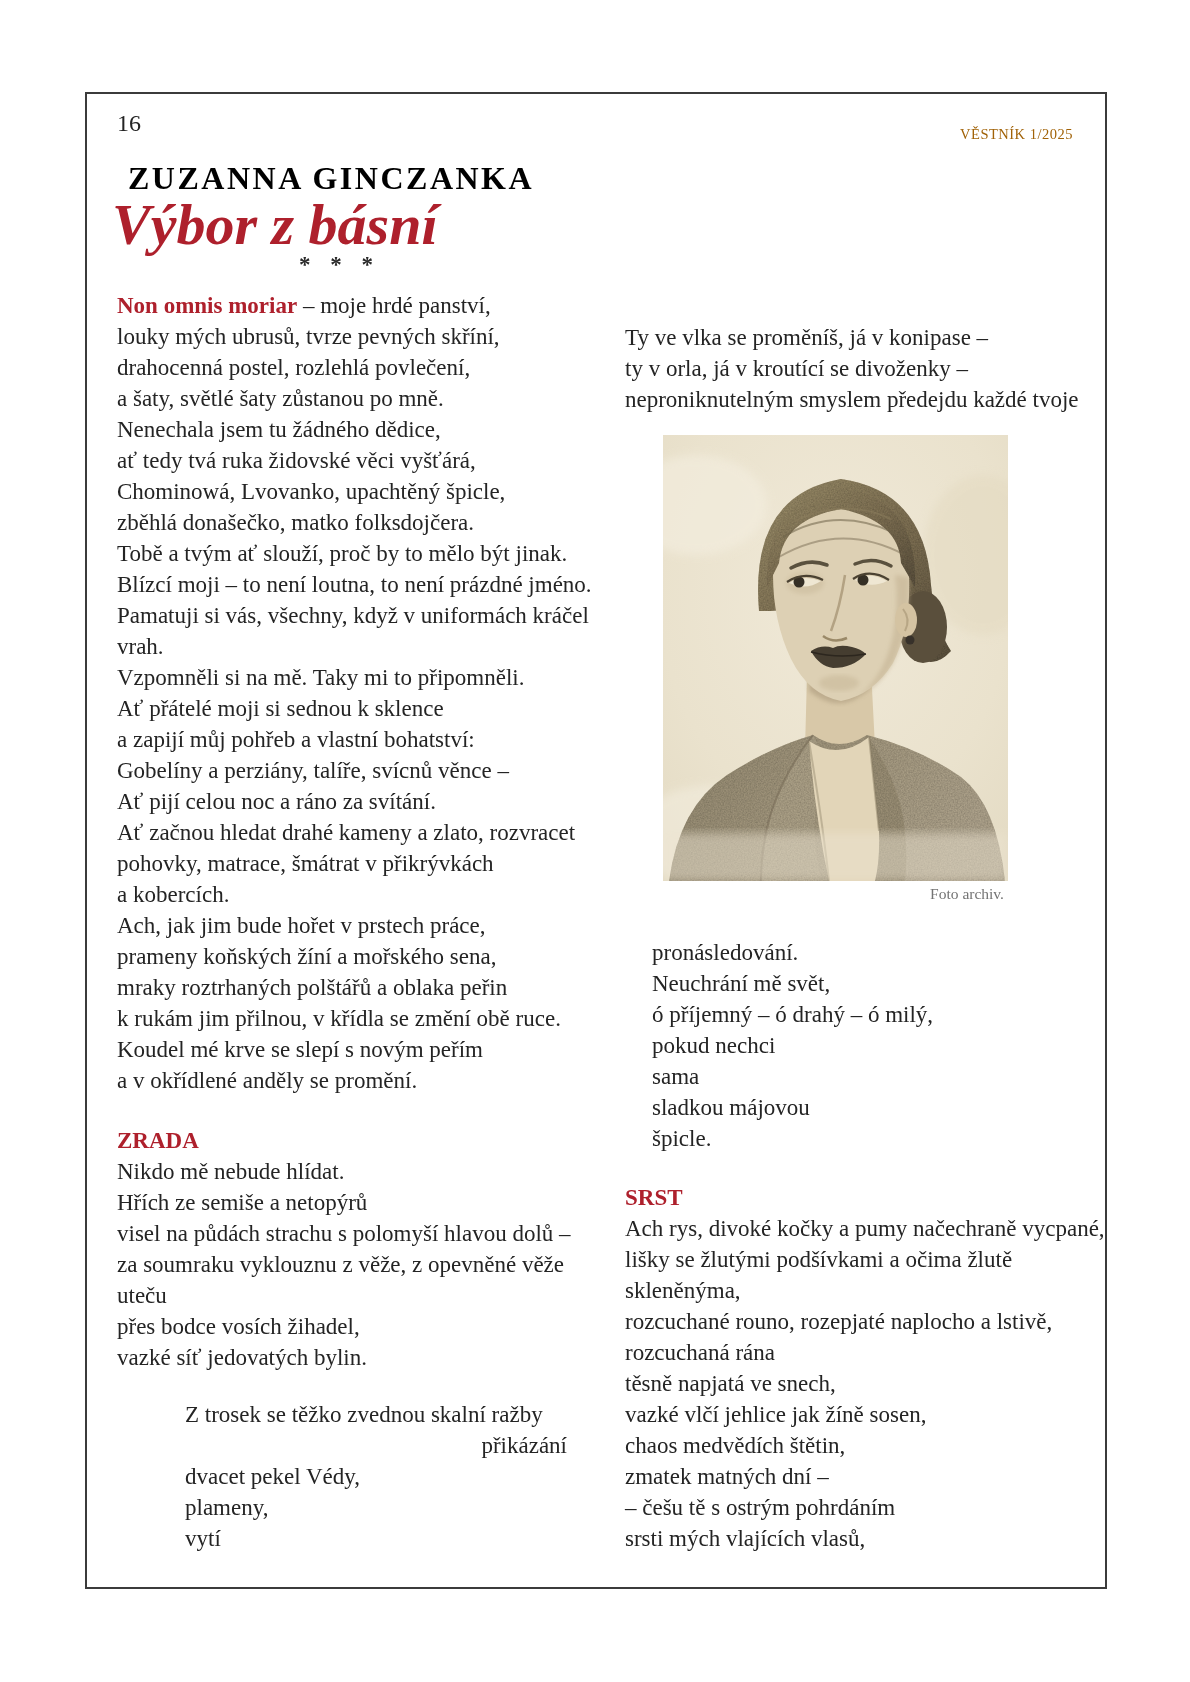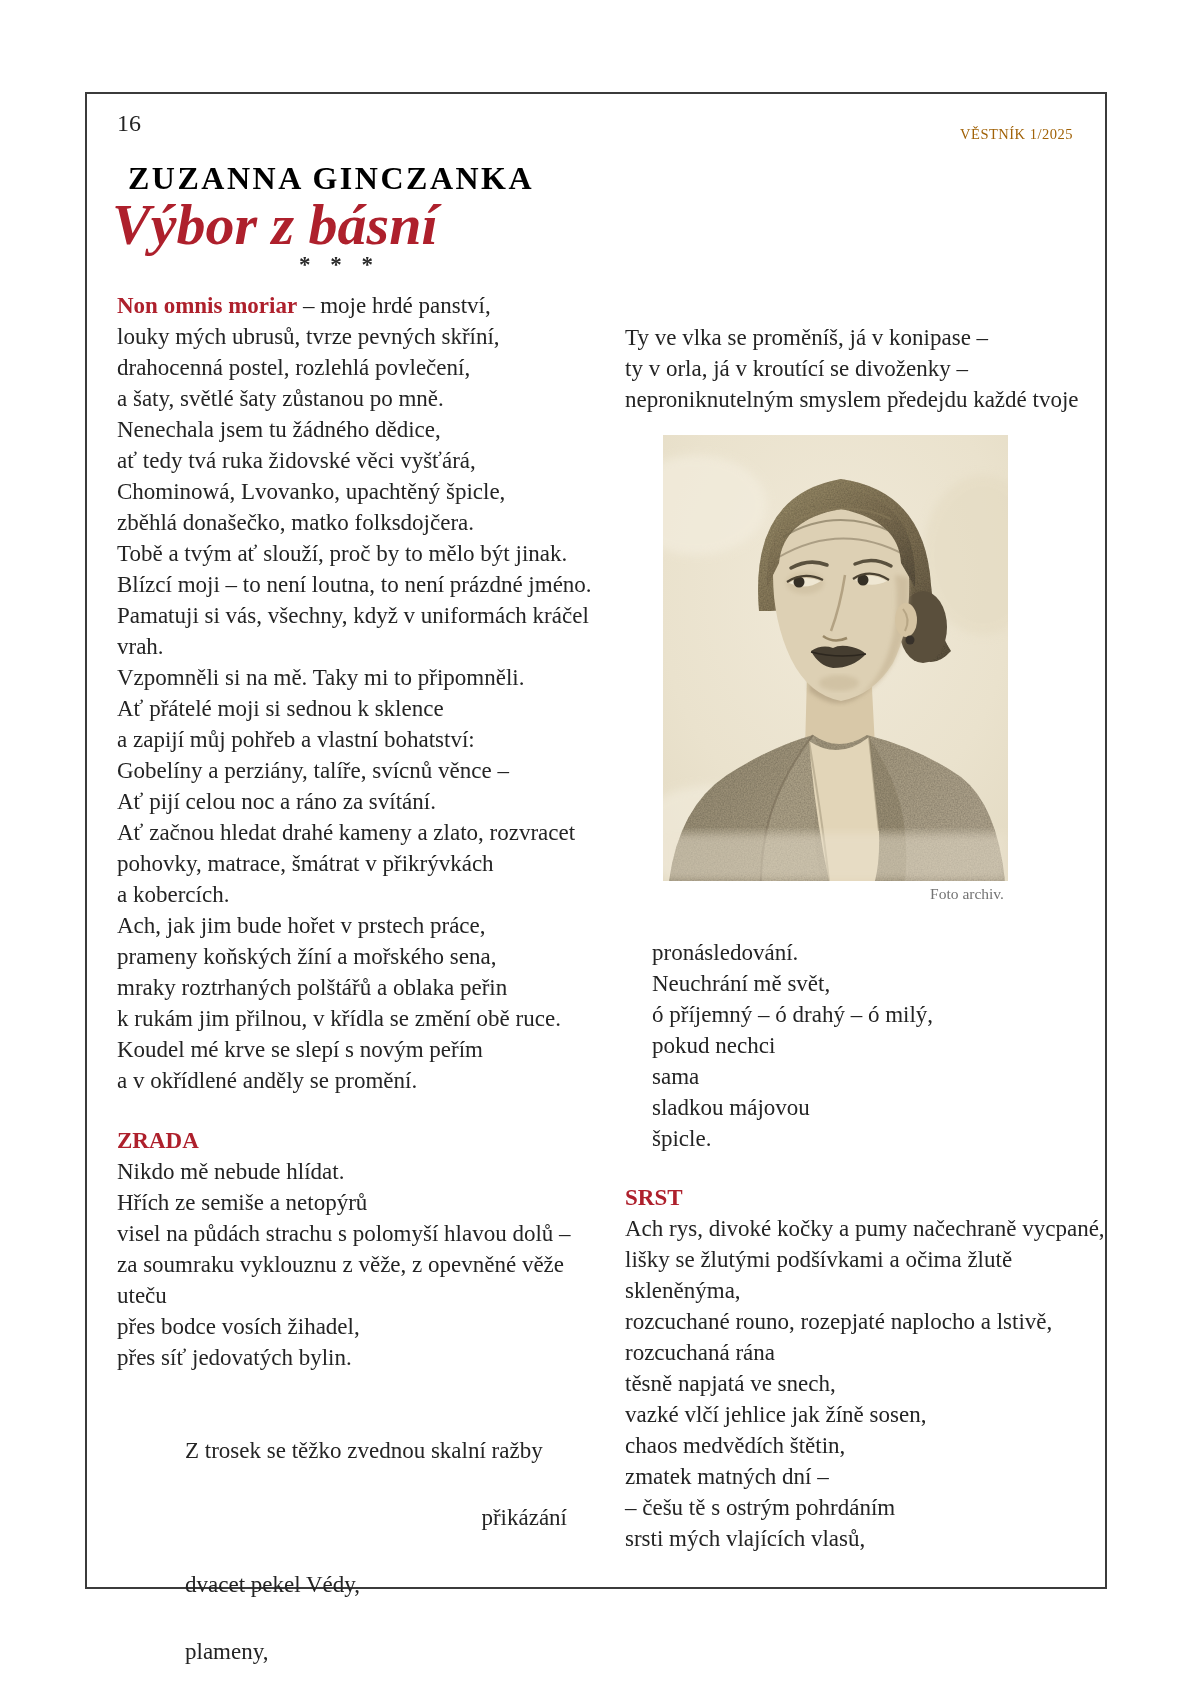--- a/index.html
+++ b/index.html
@@ -23,21 +23,21 @@
   .red{color:#ae202c;}
   .bold{font-weight:bold;}
   #page-number{left:117px;top:110px;font-size:24px;}
   #masthead{right:117px;top:126px;font-size:14.5px;letter-spacing:0.5px;color:#a16207;}
   #author-name{left:128px;top:160px;font-size:32px;font-weight:bold;letter-spacing:2.5px;color:#000000;white-space:nowrap;}
   #poem-title{left:112px;top:191px;font-size:58px;font-weight:bold;font-style:italic;white-space:nowrap;}
   #stars-separator{left:117px;top:252px;width:445px;text-align:center;font-size:23px;font-weight:bold;letter-spacing:7px;color:#2a2a2a;}
   #block-non-omnis{left:117px;top:290px;}
   #block-zrada{left:117px;top:1125px;}
   #block-closing{left:117px;top:1399px;width:450px;}
-  #block-closing .line{padding-left:68px;margin-top:36px;}
+  #block-closing .line{padding-left:68px;}
   #block-closing .line:nth-child(2){padding-left:0;text-align:right;}
   #block-r-opening{left:697px;top:167px;}
   #block-r-vlk{left:625px;top:322px;}
   #portrait{left:663px;top:435px;width:345px;height:446px;}
   #photo-caption{right:186px;top:885px;font-size:15.5px;color:#737373;}
   #block-r-continuation{left:625px;top:937px;margin-left:27px;}
   #block-srst{left:625px;top:1182px;}
 </style>
 </head>
 <body>
@@ -85,21 +85,21 @@
 
   <div class="abs" id="block-zrada">
     <div class="line red bold">ZRADA</div>
     <div>
         <div class="line">Nikdo mě nebude hlídat.</div>
         <div class="line">Hřích ze semiše a netopýrů</div>
         <div class="line">visel na půdách strachu s polomyší hlavou dolů –</div>
         <div class="line">za soumraku vyklouznu z věže, z opevněné věže</div>
         <div class="line">uteču</div>
         <div class="line">přes bodce vosích žihadel,</div>
-        <div class="line">přes síť jedovatých bylin.</div>
+        <div class="line">vazké síť jedovatých bylin.</div>
       </div>
   </div>
 
   <div class="abs" id="block-closing">
       <div class="line">Z trosek se těžko zvednou skalní ražby</div>
       <div class="line">přikázání</div>
       <div class="line">dvacet pekel Védy,</div>
       <div class="line">plameny,</div>
       <div class="line">vytí</div>
     </div>

